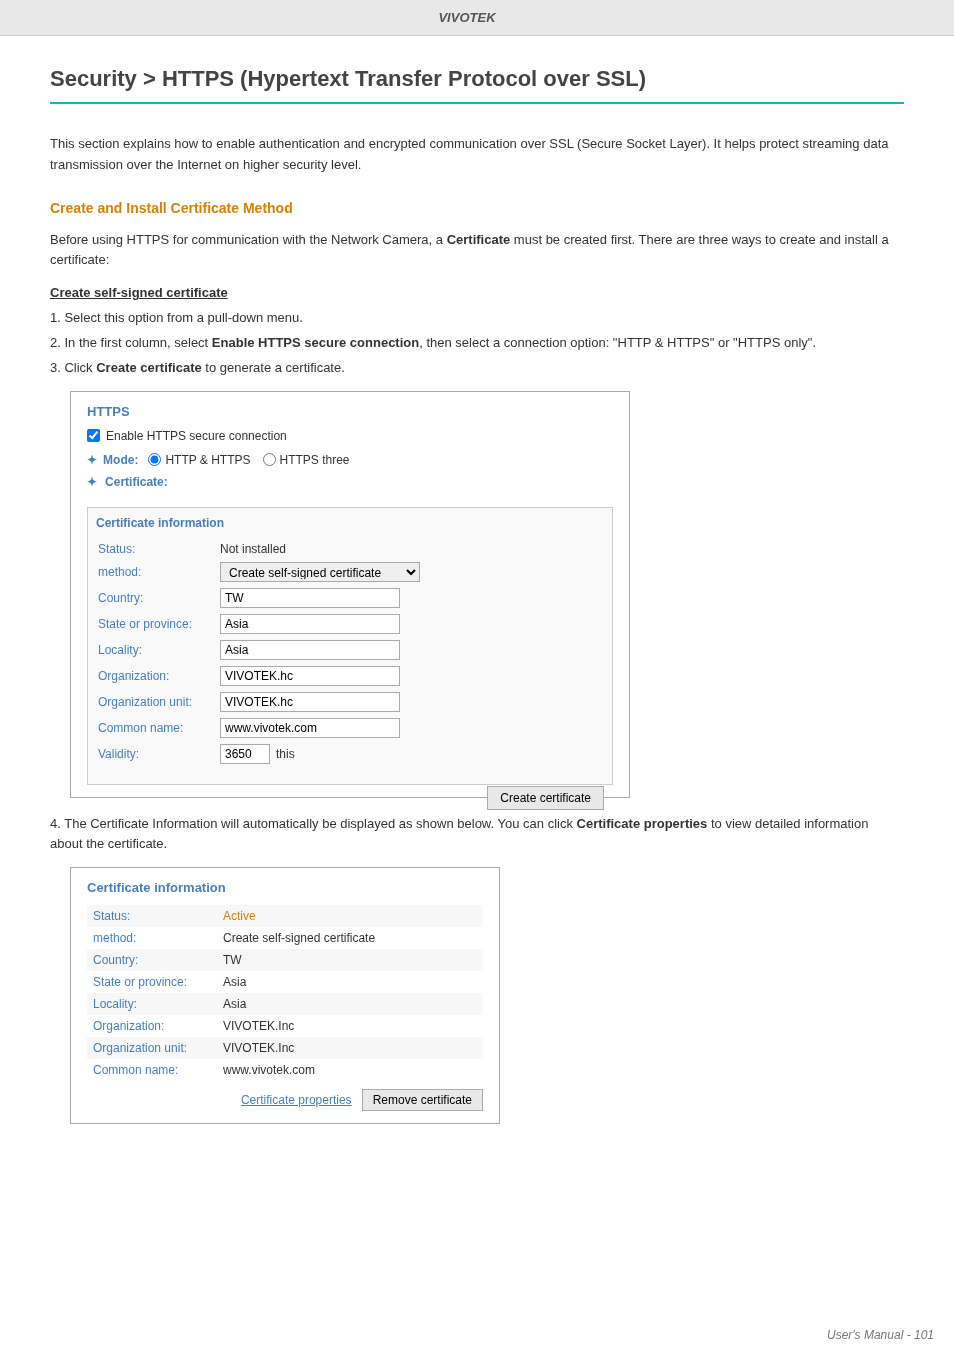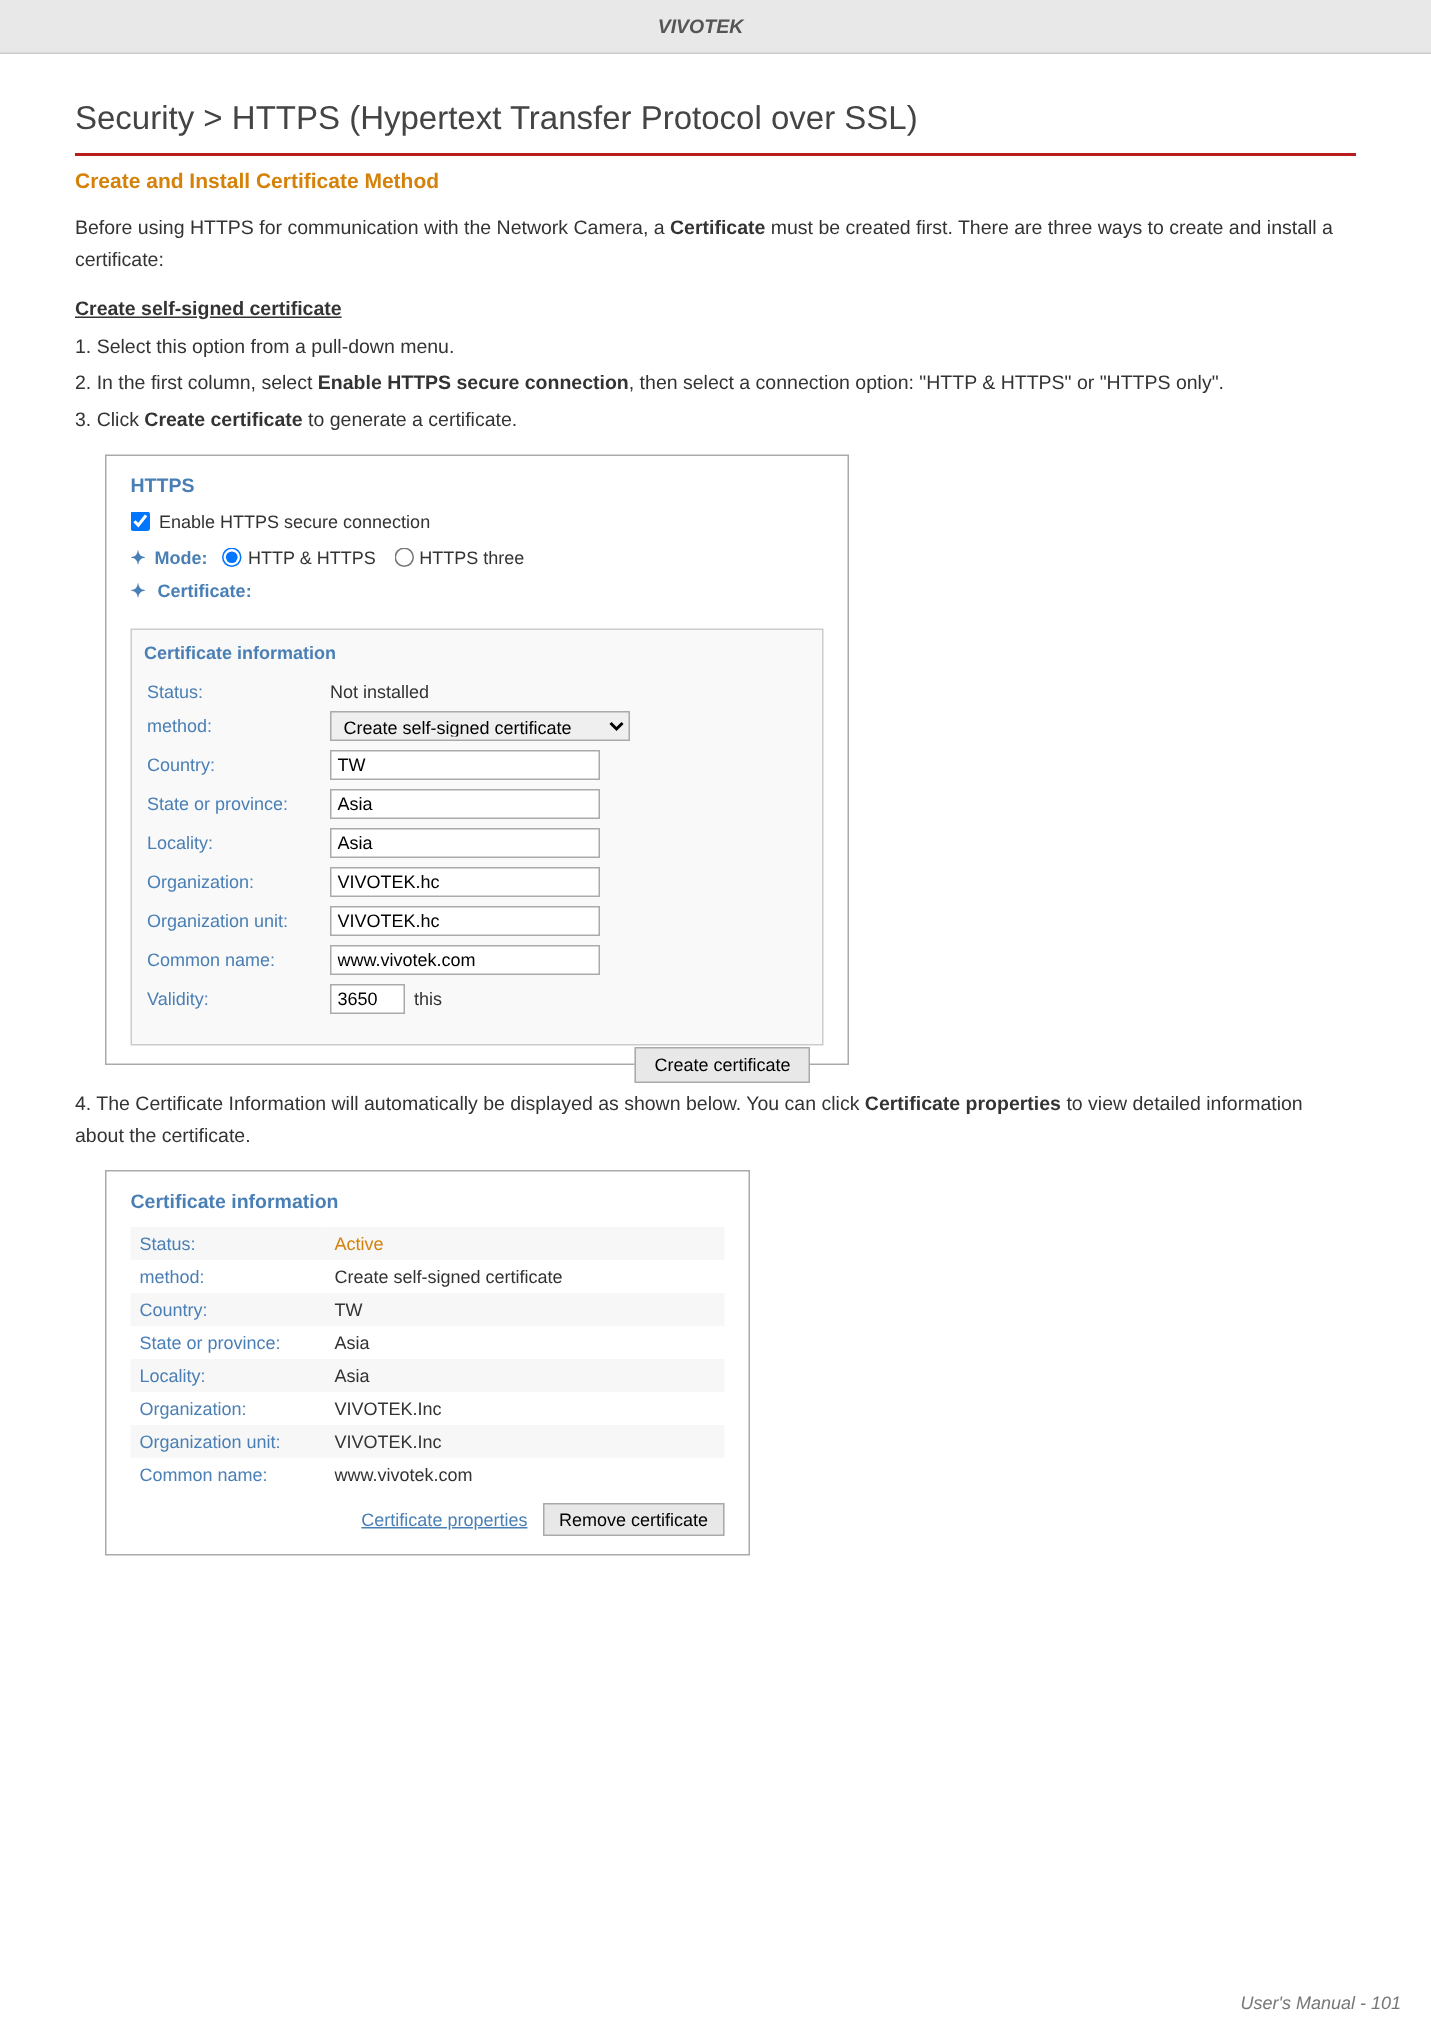--- a/index.html
+++ b/index.html
@@ -30,24 +30,24 @@
       font-style: italic;
       font-weight: bold;
       font-size: 13px;
       color: #555;
     }
     .content {
       padding: 30px 50px 40px 50px;
     }
     .page-title {
       font-size: 22px;
-      font-weight: normal;
+      font-weight: bold;
       color: #444;
-      margin-bottom: 8px;
-      border-bottom: 2px solid #b91c1c;
+      margin-bottom: 30px;
+      border-bottom: 2px solid #14b8a6;
       padding-bottom: 10px;
     }
     .intro-text {
       font-size: 13px;
       line-height: 1.6;
       color: #333;
       margin-bottom: 24px;
     }
     .section-heading {
       color: #d4820a;
@@ -79,21 +79,21 @@
       padding-left: 0;
     }
     .steps-list li::before {
       content: '';
     }
     .https-box {
       border: 1px solid #aaa;
       background: #fff;
       margin: 12px 0 16px 20px;
       padding: 12px 16px;
-      width: 496px;
+      width: 560px;
       font-size: 12px;
     }
     .https-box-title {
       font-weight: bold;
       font-size: 13px;
       color: #4a7fb5;
       margin-bottom: 10px;
     }
     .checkbox-row {
       display: flex;
@@ -287,20 +287,21 @@
   <div class="top-bar">
     <span class="top-bar-brand">VIVOTEK</span>
   </div>
 
   <div class="content">
 
     <h1 class="page-title">
       <span>Security &gt;  HTTPS (Hypertext Transfer Protocol over SSL)</span>
     </h1>
 
+    <p class="intro-text">This section explains how to enable authentication and encrypted communication over SSL (Secure Socket Layer). It helps protect streaming data transmission over the Internet on higher security level.</p>
 
     <div class="section-heading">Create and Install Certificate Method</div>
 
     <p class="body-text">
       Before using HTTPS for communication with the Network Camera, a <strong>Certificate</strong> must be created first. There are three ways to create and install a certificate:
     </p>
 
     <div class="subsection-heading">Create self-signed certificate</div>
 
     <ul class="steps-list">

